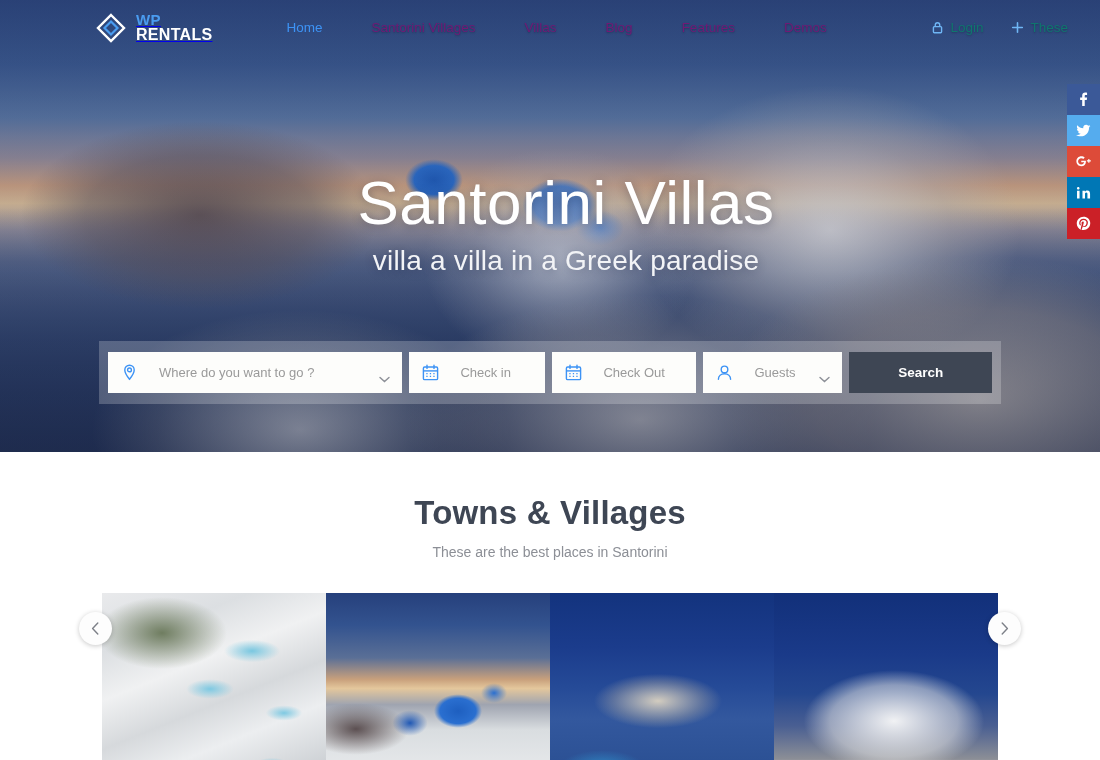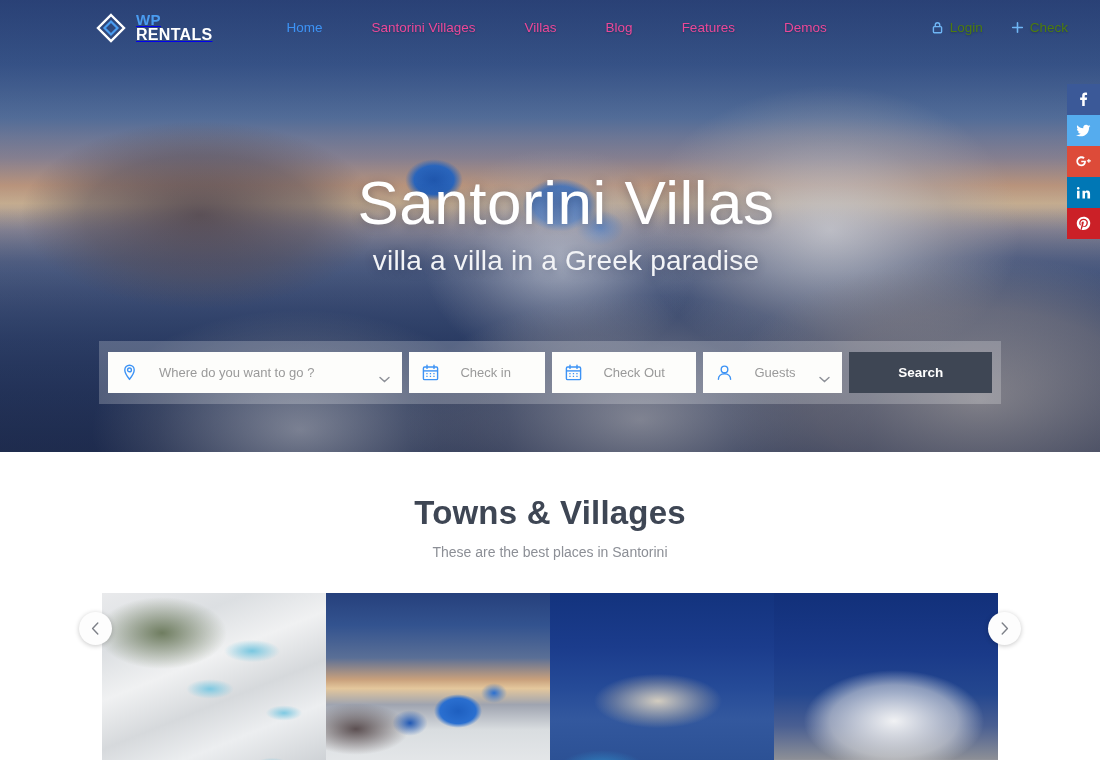--- a/index.html
+++ b/index.html
@@ -69,30 +69,30 @@
     display:block; font-size:15px; font-weight:bold; color:#4a9cf0;
     letter-spacing:0.4px;
   }
   .logo-rentals {
     display:block; font-size:16px; font-weight:bold; color:#ffffff;
     letter-spacing:0.3px;
   }
 
   .mainmenu { display:flex; align-items:center; gap:15px; margin-left:57px; }
   .mainmenu a {
-    color:#ec4899; text-decoration:none; font-size:13.5px;
+    color:#701a75; text-decoration:none; font-size:13.5px;
     padding:6px 17px; display:block; white-space:nowrap;
     text-shadow:0 1px 2px rgba(0,0,0,0.25);
   }
   .mainmenu a.active { color:#3d93f5; text-shadow:none; }
 
   .rightmenu { margin-left:auto; display:flex; align-items:center; gap:0; }
   .rightmenu .rm-item {
     display:flex; align-items:center; gap:6px;
-    color:#4d7c0f; font-size:13.5px; text-decoration:none;
+    color:#0f766e; font-size:13.5px; text-decoration:none;
     padding:6px 14px; white-space:nowrap;
     text-shadow:0 1px 2px rgba(0,0,0,0.25);
   }
   .rm-ico { width:13px; height:13px; display:block; flex:none; }
   .submit-btn {
     margin-left:10px;
     border:1px solid rgba(255,255,255,0.85);
     border-radius:20px;
     color:#ffffff; font-size:13.5px;
     padding:8px 19px; white-space:nowrap;
@@ -256,21 +256,21 @@
           </svg>
         </span>
         <span>Login</span>
       </a>
       <a href="#" class="rm-item">
         <span class="rm-ico">
           <svg viewBox="0 0 14 14">
             <path d="M7 1.8 V12.2 M1.8 7 H12.2" stroke="#6fb6f5" stroke-width="1.7" stroke-linecap="round"></path>
           </svg>
         </span>
-        <span>Check</span>
+        <span>These</span>
       </a>
     </div>
   </div>
 
   <div class="hero-center">
     <h1 class="hero-title">Santorini Villas</h1>
     <div class="hero-sub">villa a villa in a Greek paradise</div>
   </div>
 
   <div class="searchwrap">

